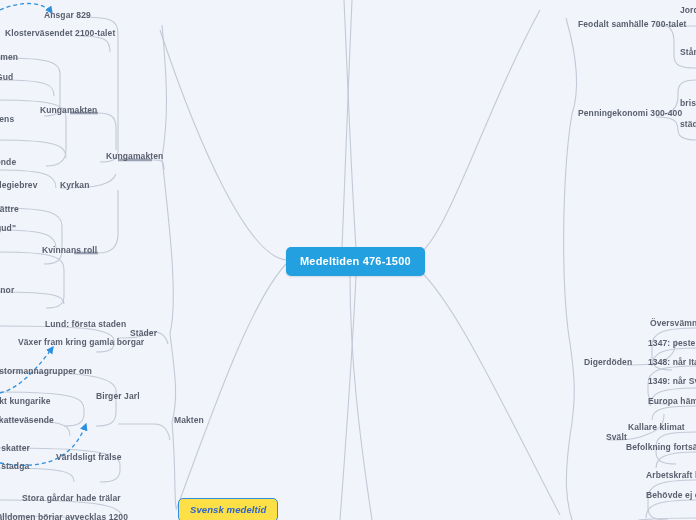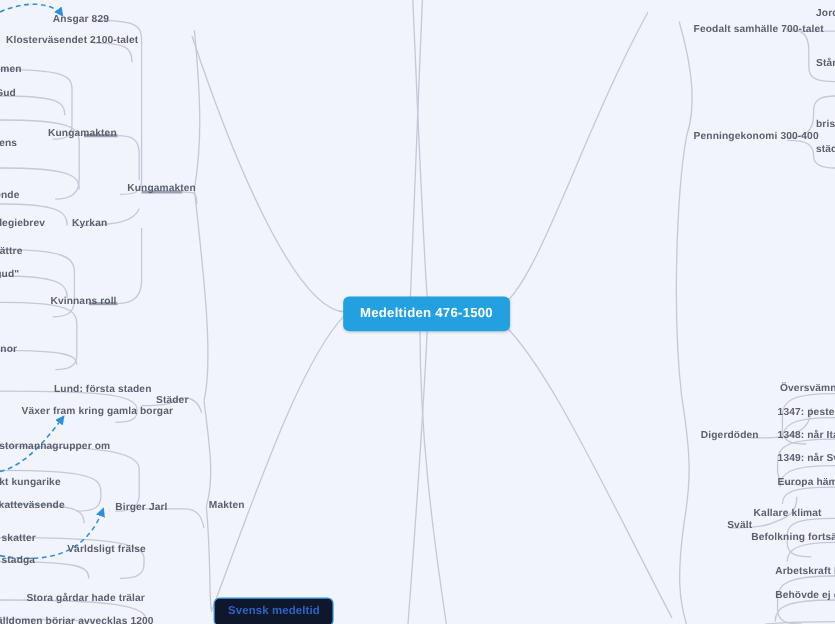--- a/index.html
+++ b/index.html
@@ -24,26 +24,27 @@
     background:#22a0e0;
     color:#ffffff;
     border-radius:5px;
     padding:9px 14px;
     font-size:11px;
     font-weight:bold;
     box-shadow:0 1px 2px rgba(0,0,0,.12);
     letter-spacing:.2px;
   }
   .node.boxed{
-    background:#0f172a;
+    background:#fde047;
     border:1.6px solid #2d8fe0;
     color:#2e63c8;
     border-radius:5px;
     padding:6px 11px;
     font-size:9.5px;
+    font-style:italic;
   }
 </style>
 </head>
 <body>
 
 <div id="canvas">
 
   <svg class="links" viewBox="0 0 696 520">
     <g fill="none" stroke="#c3c9d6" stroke-width="1.1">
 
@@ -160,21 +161,21 @@
   <div class="node" style="left:42px;top:246px;">Kvinnans roll</div>
   <div class="node" style="left:106px;top:152px;">Kungamakten</div>
 
   <div class="node" style="left:45px;top:320px;">Lund: första staden</div>
   <div class="node" style="left:3px;top:338px;margin-left:15px;">Växer fram kring gamla borgar</div>
   <div class="node" style="left:130px;top:329px;">Städer</div>
 
   <div class="node" style="left:-8px;top:367px;">a stormannagrupper om</div>
   <div class="node" style="left:-6px;top:397px;">nkt kungarike</div>
   <div class="node" style="left:-6px;top:416px;">skatteväsende</div>
-  <div class="node" style="left:70px;top:418px;padding-left:26px;">Birger Jarl</div>
+  <div class="node" style="left:70px;top:392px;padding-left:26px;">Birger Jarl</div>
   <div class="node" style="left:-6px;top:444px;">a skatter</div>
   <div class="node" style="left:56px;top:453px;">Världsligt frälse</div>
   <div class="node" style="left:-6px;top:462px;">s stadga</div>
   <div class="node" style="left:130px;top:416px;padding-left:44px;">Makten</div>
 
   <div class="node" style="left:22px;top:494px;">Stora gårdar hade trälar</div>
   <div class="node" style="left:-6px;top:513px;">rälldomen börjar avvecklas 1200</div>
 
   <div class="node" style="left:578px;top:20px;text-align:center;">Feodalt samhälle 700-talet</div>
   <div class="node" style="left:680px;top:6px;">Jord</div>

